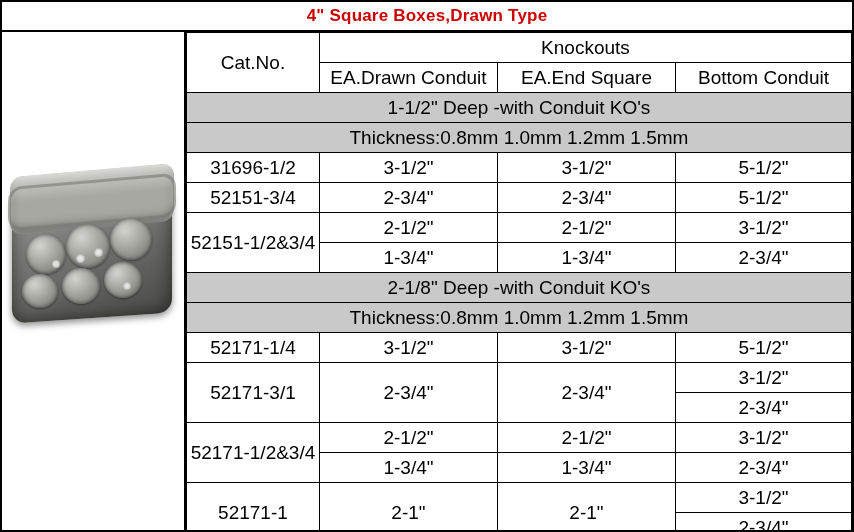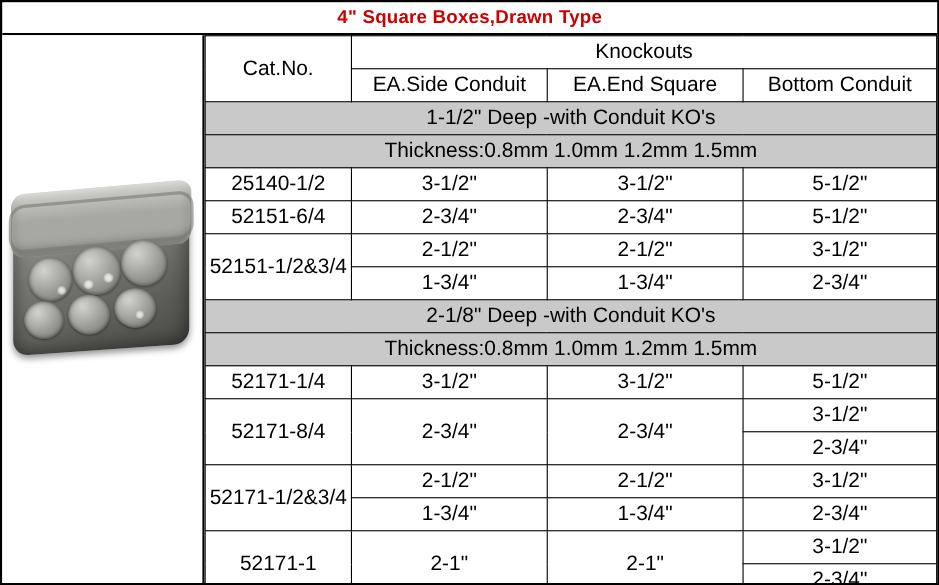--- a/index.html
+++ b/index.html
@@ -157,42 +157,42 @@
             <col class="col-side">
             <col class="col-end">
             <col class="col-bottom">
         </colgroup>
         <thead>
           <tr>
             <th rowspan="2">Cat.No.</th>
             <th colspan="3">Knockouts</th>
           </tr>
           <tr>
-            <th>EA.Side Conduit</th>
+            <th>EA.Drawn Conduit</th>
             <th>EA.End Square</th>
             <th>Bottom Conduit</th>
           </tr>
         </thead>
         <tbody>
 
           <tr class="section-row">
             <td colspan="4">1-1/2" Deep -with Conduit KO's</td>
           </tr>
           <tr class="section-row">
             <td colspan="4">Thickness:0.8mm 1.0mm 1.2mm 1.5mm</td>
           </tr>
 
           <tr>
-            <td>25140-1/2</td>
+            <td>31696-1/2</td>
             <td>3-1/2"</td>
             <td>3-1/2"</td>
             <td>5-1/2"</td>
           </tr>
           <tr>
-            <td>52151-6/4</td>
+            <td>52151-3/4</td>
             <td>2-3/4"</td>
             <td>2-3/4"</td>
             <td>5-1/2"</td>
           </tr>
           <tr>
             <td rowspan="2">52151-1/2&amp;3/4</td>
             <td>2-1/2"</td>
             <td>2-1/2"</td>
             <td>3-1/2"</td>
           </tr>
@@ -209,21 +209,21 @@
             <td colspan="4">Thickness:0.8mm 1.0mm 1.2mm 1.5mm</td>
           </tr>
 
           <tr>
             <td>52171-1/4</td>
             <td>3-1/2"</td>
             <td>3-1/2"</td>
             <td>5-1/2"</td>
           </tr>
           <tr>
-            <td rowspan="2">52171-8/4</td>
+            <td rowspan="2">52171-3/1</td>
             <td rowspan="2">2-3/4"</td>
             <td rowspan="2">2-3/4"</td>
             <td>3-1/2"</td>
           </tr>
           <tr>
             <td>2-3/4"</td>
           </tr>
           <tr>
             <td rowspan="2">52171-1/2&amp;3/4</td>
             <td>2-1/2"</td>

